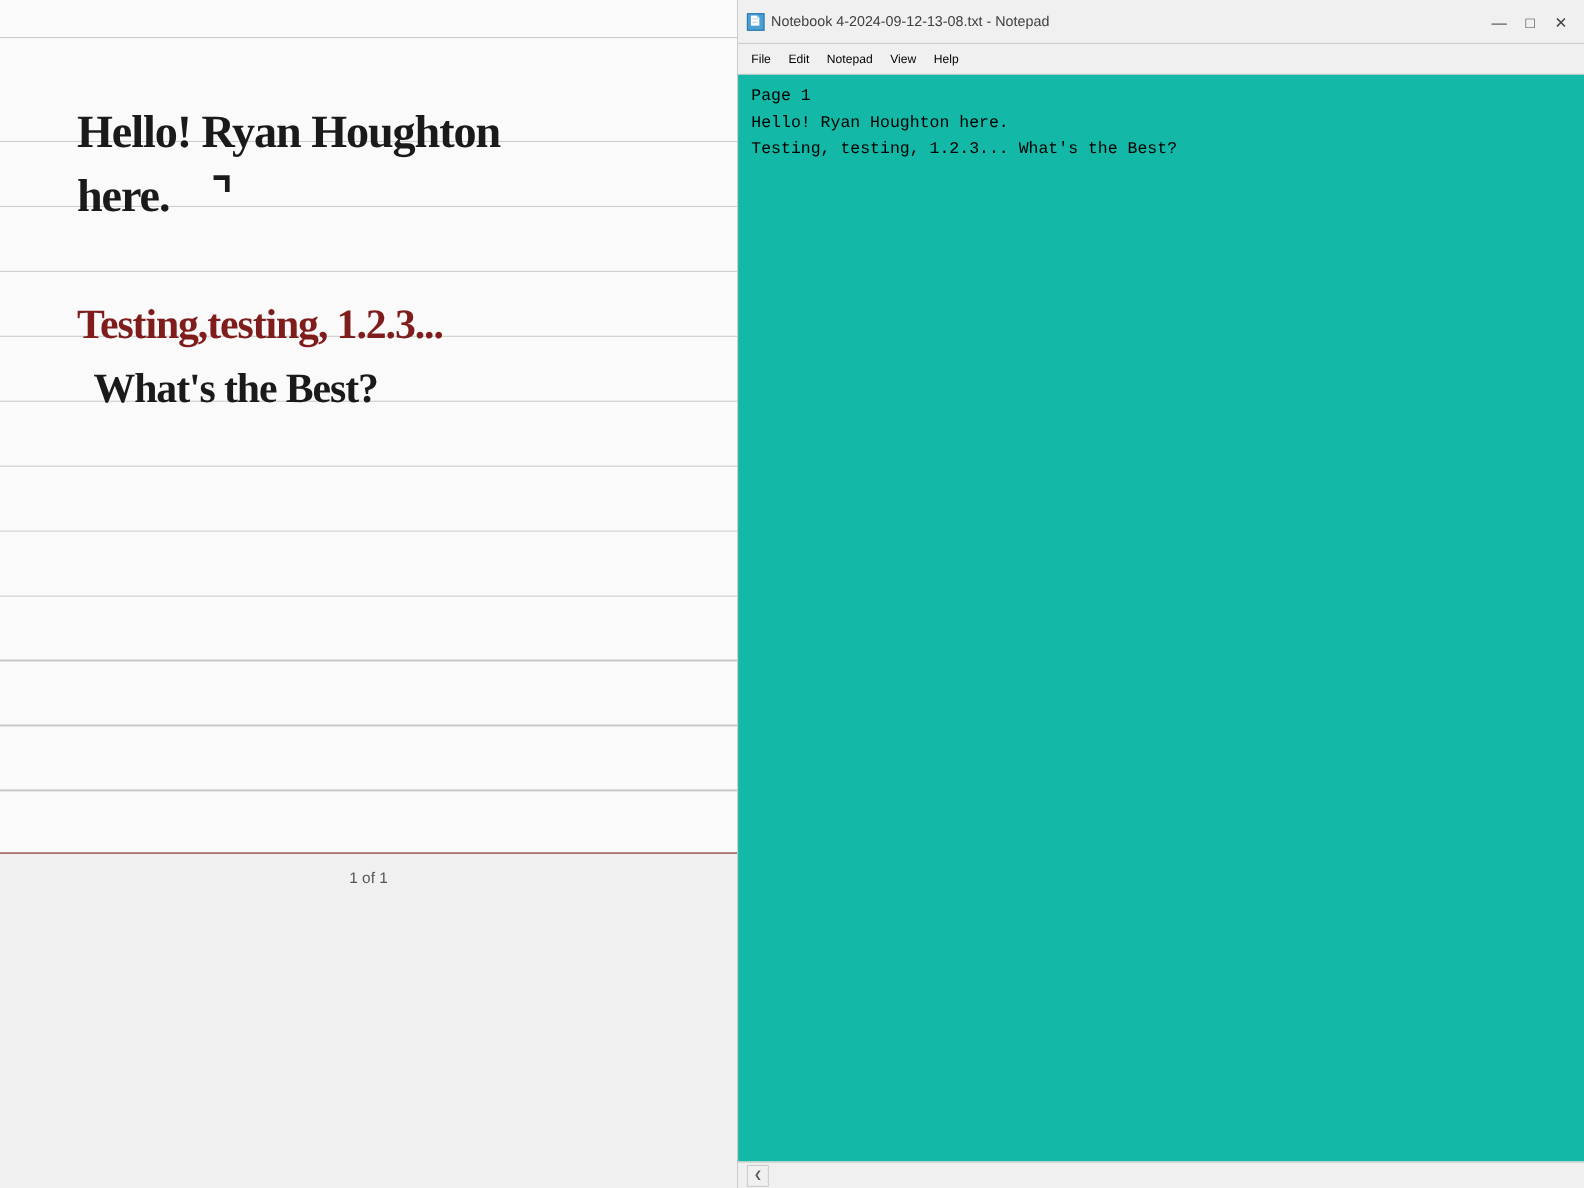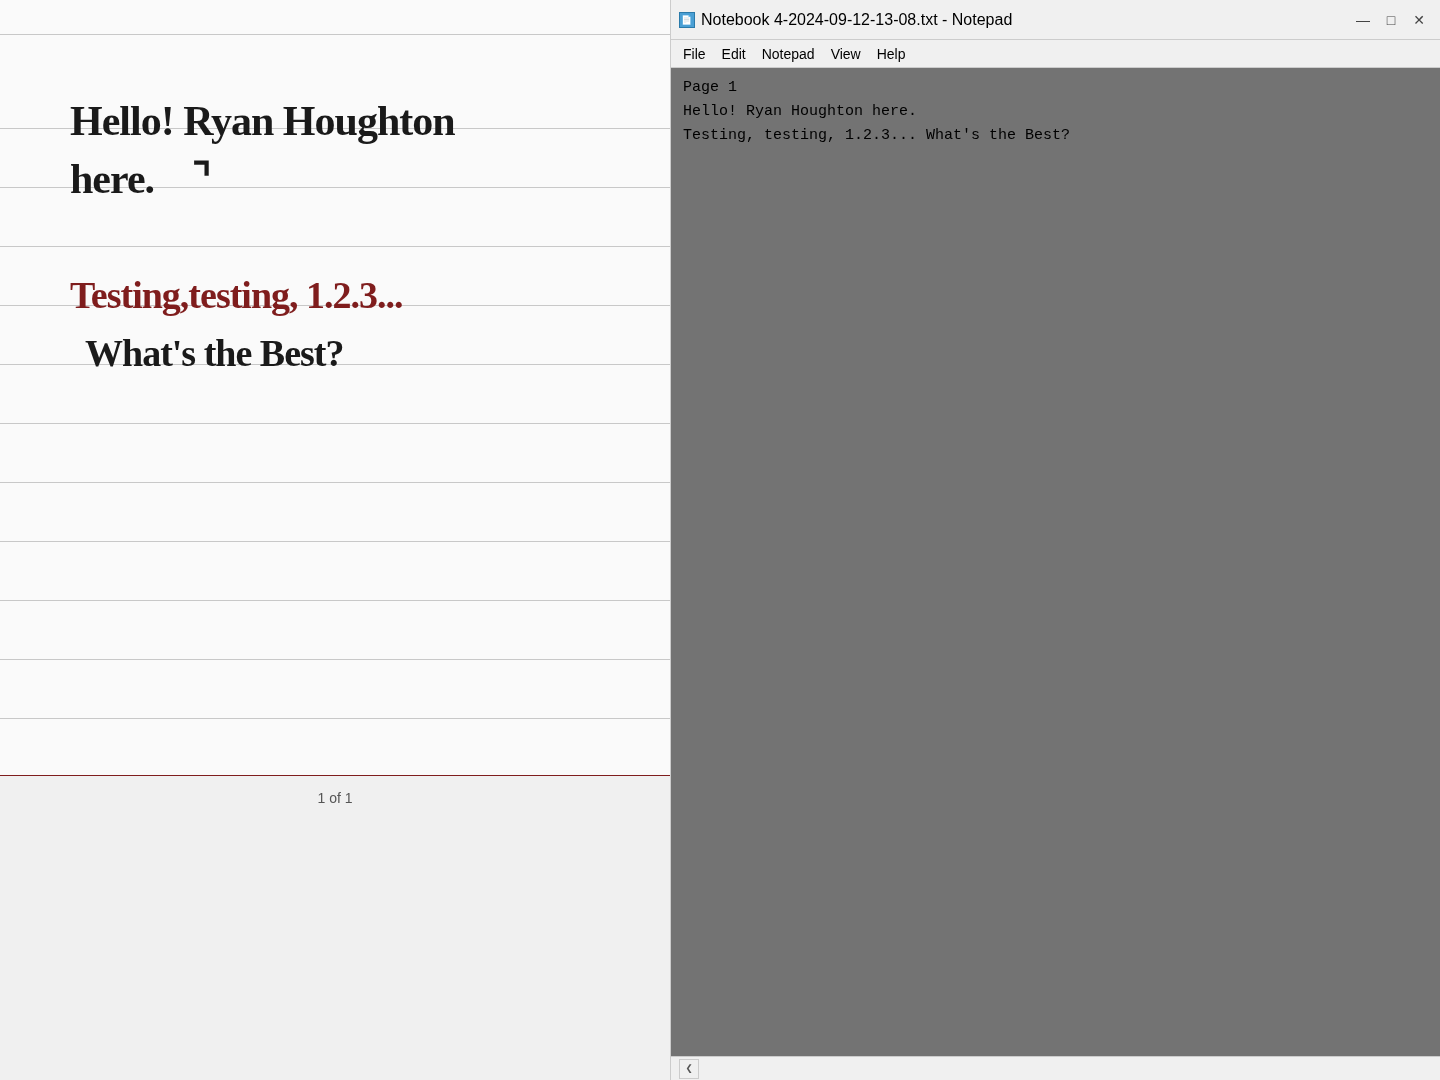--- a/index.html
+++ b/index.html
@@ -125,22 +125,22 @@
       display: flex;
       align-items: center;
       justify-content: center;
       font-size: 10px;
       color: white;
       flex-shrink: 0;
     }
 
     .notepad-title-text {
       font-family: 'Segoe UI', Arial, sans-serif;
-      font-size: 16px;
-      color: #000000;
+      font-size: 13px;
+      color: #404040;
       flex: 1;
     }
 
     .titlebar-controls {
       display: flex;
       gap: 2px;
     }
 
     .titlebar-btn {
       width: 26px;
@@ -160,31 +160,31 @@
       height: 28px;
       background: #f0f0f0;
       border-bottom: 1px solid #ccc;
       display: flex;
       align-items: center;
       padding: 0 4px;
     }
 
     .menu-item {
       font-family: 'Segoe UI', Arial, sans-serif;
-      font-size: 14px;
+      font-size: 11px;
       color: #000;
       padding: 2px 8px;
       cursor: pointer;
       border-radius: 2px;
     }
 
     
     .notepad-content {
       flex: 1;
-      background: #737373;
+      background: #14b8a6;
       padding: 8px 12px;
       overflow: hidden;
     }
 
     .notepad-text {
       font-family: 'Courier New', Courier, monospace;
       font-size: 15px;
       color: #000;
       line-height: 1.6;
       white-space: pre;

